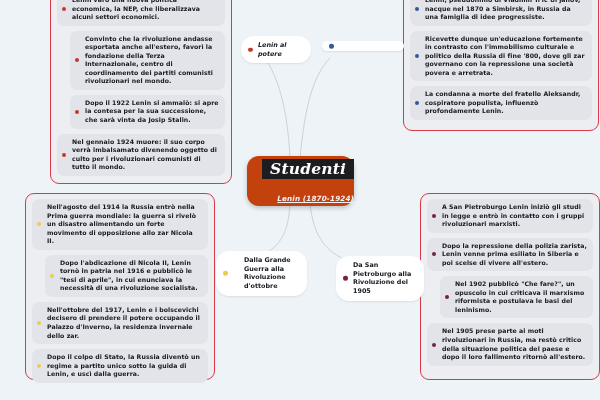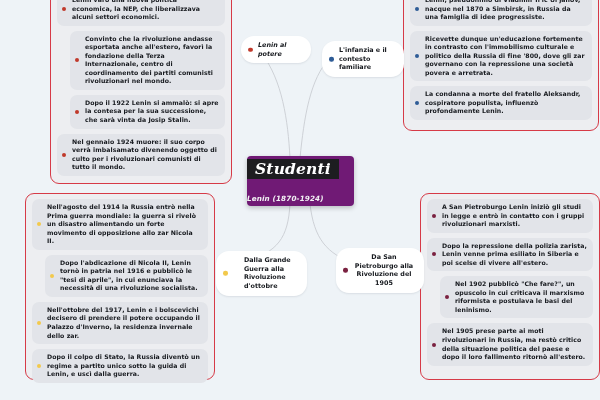--- a/index.html
+++ b/index.html
@@ -85,35 +85,35 @@
     position: absolute;
     left: 7px;
     top: 50%;
     transform: translateY(-50%);
     width: 4.6px; height: 4.6px;
     border-radius: 50%;
   }
   .branch.b-lenin-potere     { left: 241px; top: 36px;  width: 44px; font-style: italic; }
   .branch.b-infanzia         { left: 322px; top: 41px;  width: 56px; }
   .branch.b-grande-guerra    { left: 216px; top: 251px; width: 54px; padding-left: 28px; }
-  .branch.b-san-pietroburgo  { left: 336px; top: 248px; width: 62px; text-align: center; }
+  .branch.b-san-pietroburgo  { left: 336px; top: 256px; width: 62px; }
 
   
   .central {
     position: absolute;
     left: 247px;
     top: 156px;
     width: 107px;
     height: 50px;
-    background: #701a75;
-    border-radius: 4px;
+    background: #c2410c;
+    border-radius: 12px;
     z-index: 6;
     display: flex;
     flex-direction: column;
-    align-items: flex-start;
+    align-items: flex-end;
     justify-content: center;
     box-shadow: 0 2px 5px rgba(0,0,0,0.22);
   }
   .central .title {
     font-family: "DejaVu Serif", serif;
     font-style: italic;
     font-weight: bold;
     font-size: 15.5px;
     color: #ffffff;
     background: #1d1d20;
@@ -122,20 +122,21 @@
     line-height: 1.25;
   }
   .central .subtitle {
     font-family: "DejaVu Sans", sans-serif;
     font-style: italic;
     font-weight: bold;
     font-size: 7.2px;
     color: #f2f2f4;
     margin-top: 15px;
     letter-spacing: 0.02em;
+    text-decoration: underline;
   }
 </style>
 </head>
 <body>
 
 <div id="canvas">
 
   <svg class="connectors" viewBox="0 0 600 400">
     <g fill="none" stroke="#c9cdd3" stroke-width="0.9">
       <path d="M 290 158 C 288 120 282 80 262 54"></path>
@@ -217,21 +218,20 @@
     </div>
   </div>
 
   <div class="branch b-lenin-potere">
     <span class="dot" style="background:#c0392b"></span>
     <span>Lenin al potere</span>
   </div>
 
   <div class="branch b-infanzia">
     <span class="dot" style="background:#2e5c96"></span>
-    <span>L'infanzia e il contesto familiare</span>
   </div>
 
   <div class="branch b-grande-guerra">
     <span class="dot" style="background:#f2c94c"></span>
     <span>Dalla Grande Guerra alla Rivoluzione d'ottobre</span>
   </div>
 
   <div class="branch b-san-pietroburgo">
     <span class="dot" style="background:#7a2140"></span>
     <span>Da San Pietroburgo alla Rivoluzione del 1905</span>

